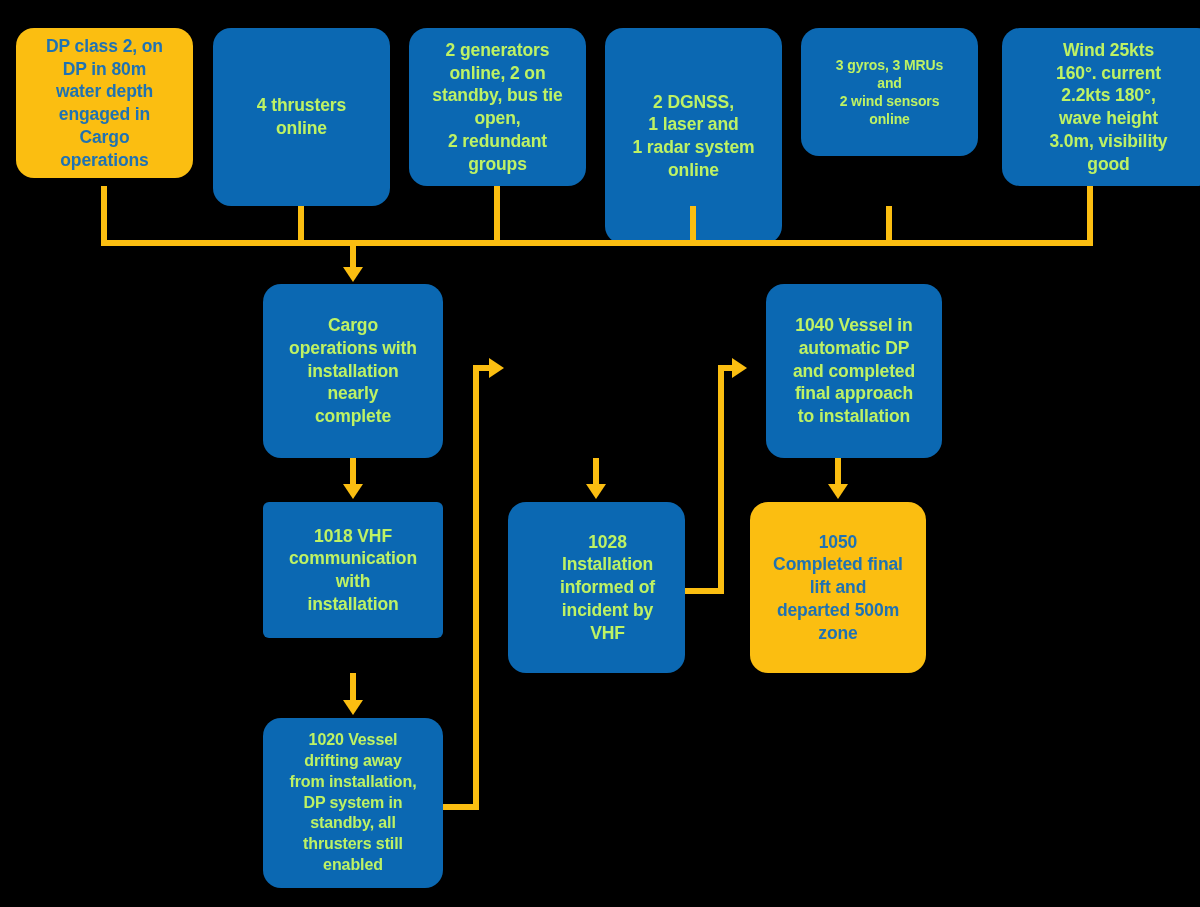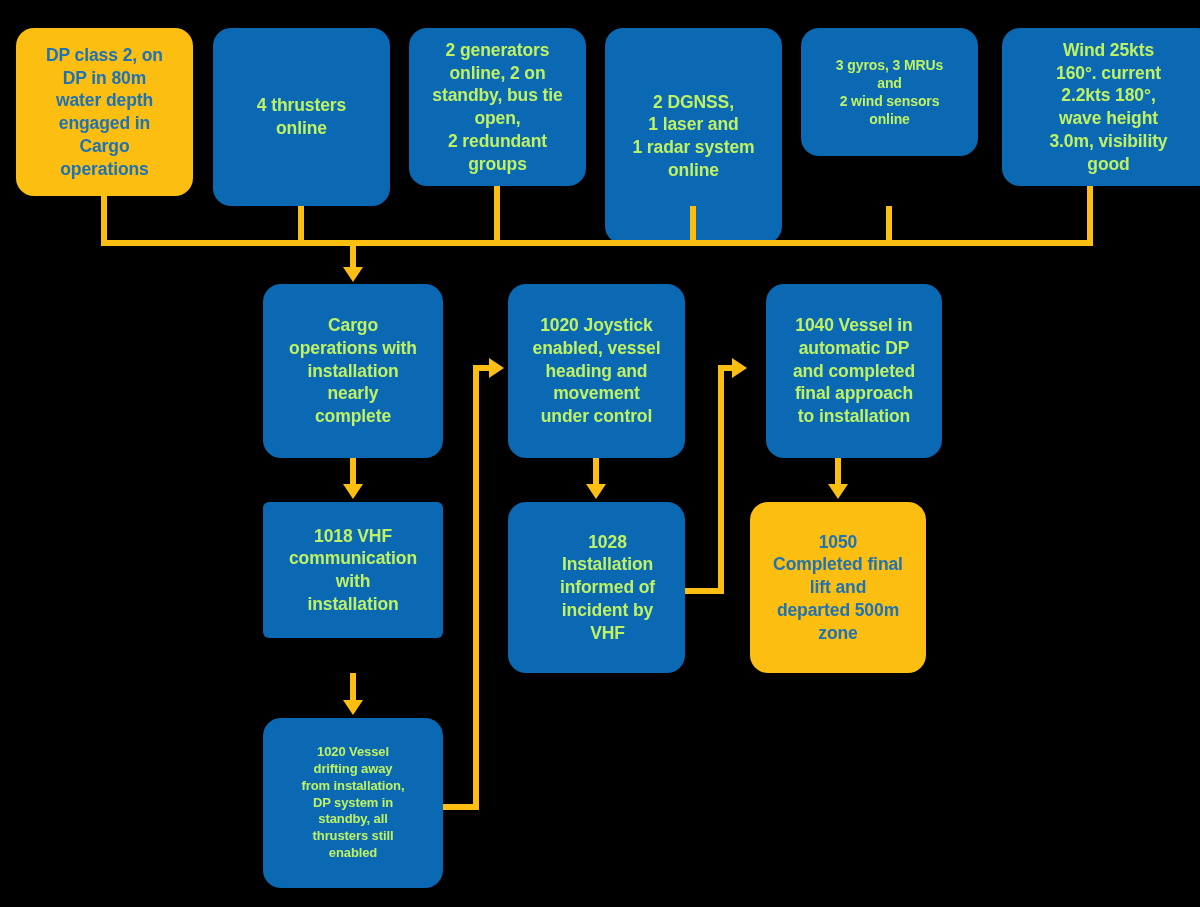--- a/index.html
+++ b/index.html
@@ -59,21 +59,21 @@
     border-top: 10px solid transparent;
     border-bottom: 10px solid transparent;
     border-left: 15px solid #FBBE11;
   }
 </style>
 </head>
 <body>
 
 <div id="canvas">
 
-  <div class="node gold" style="left:16px; top:28px; width:177px; height:168px; font-size:17.5px;">DP class 2, on
+  <div class="node gold" style="left:16px; top:28px; width:177px; height:150px; font-size:17.5px;">DP class 2, on
 DP in 80m
 water depth
 engaged in
 Cargo
 operations</div>
 
   <div class="node blue" style="left:213px; top:28px; width:177px; height:178px; font-size:17.5px;">4 thrusters
 online</div>
 
   <div class="node blue" style="left:409px; top:28px; width:177px; height:158px; font-size:17.5px;">2 generators
@@ -99,25 +99,20 @@
 wave height
 3.0m, visibility
 good</div>
 
   <div class="node blue" style="left:263px; top:284px; width:180px; height:174px; font-size:17.5px;">Cargo
 operations with
 installation
 nearly
 complete</div>
 
-  <div class="node blue" style="left:508px; top:284px; width:177px; height:174px; font-size:17.5px;">1020 Joystick
-enabled, vessel
-heading and
-movement
-under control</div>
 
   <div class="node blue" style="left:766px; top:284px; width:176px; height:174px; font-size:17.5px;">1040 Vessel in
 automatic DP
 and completed
 final approach
 to installation</div>
 
   <div class="node blue" style="left:263px; top:502px; width:180px; height:136px; font-size:17.5px;border-radius:6px;">1018 VHF
 communication
 with
@@ -128,21 +123,21 @@
 informed of
 incident by
 VHF</div>
 
   <div class="node gold" style="left:750px; top:502px; width:176px; height:171px; font-size:17.5px;">1050
 Completed final
 lift and
 departed 500m
 zone</div>
 
-  <div class="node blue" style="left:263px; top:718px; width:180px; height:170px; font-size:13px;">1020 Vessel
+  <div class="node blue" style="left:263px; top:718px; width:180px; height:170px; font-size:16px;">1020 Vessel
 drifting away
 from installation,
 DP system in
 standby, all
 thrusters still
 enabled</div>
 
   <div class="seg" style="left:101px; top:186px; width:6px; height:57px;"></div>
   <div class="seg" style="left:298px; top:206px; width:6px; height:37px;"></div>
   <div class="seg" style="left:494px; top:186px; width:6px; height:57px;"></div>

